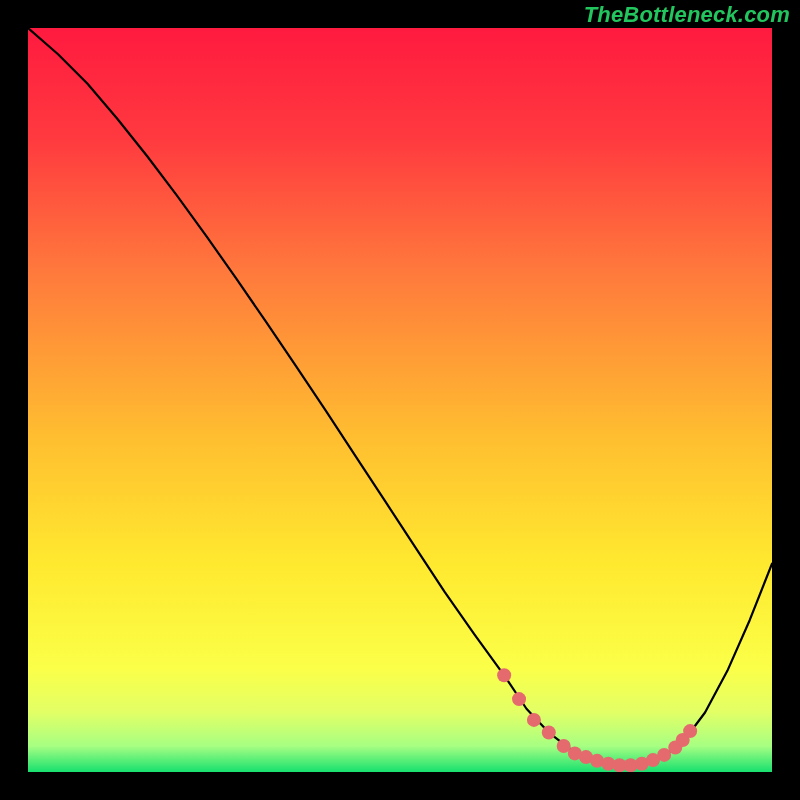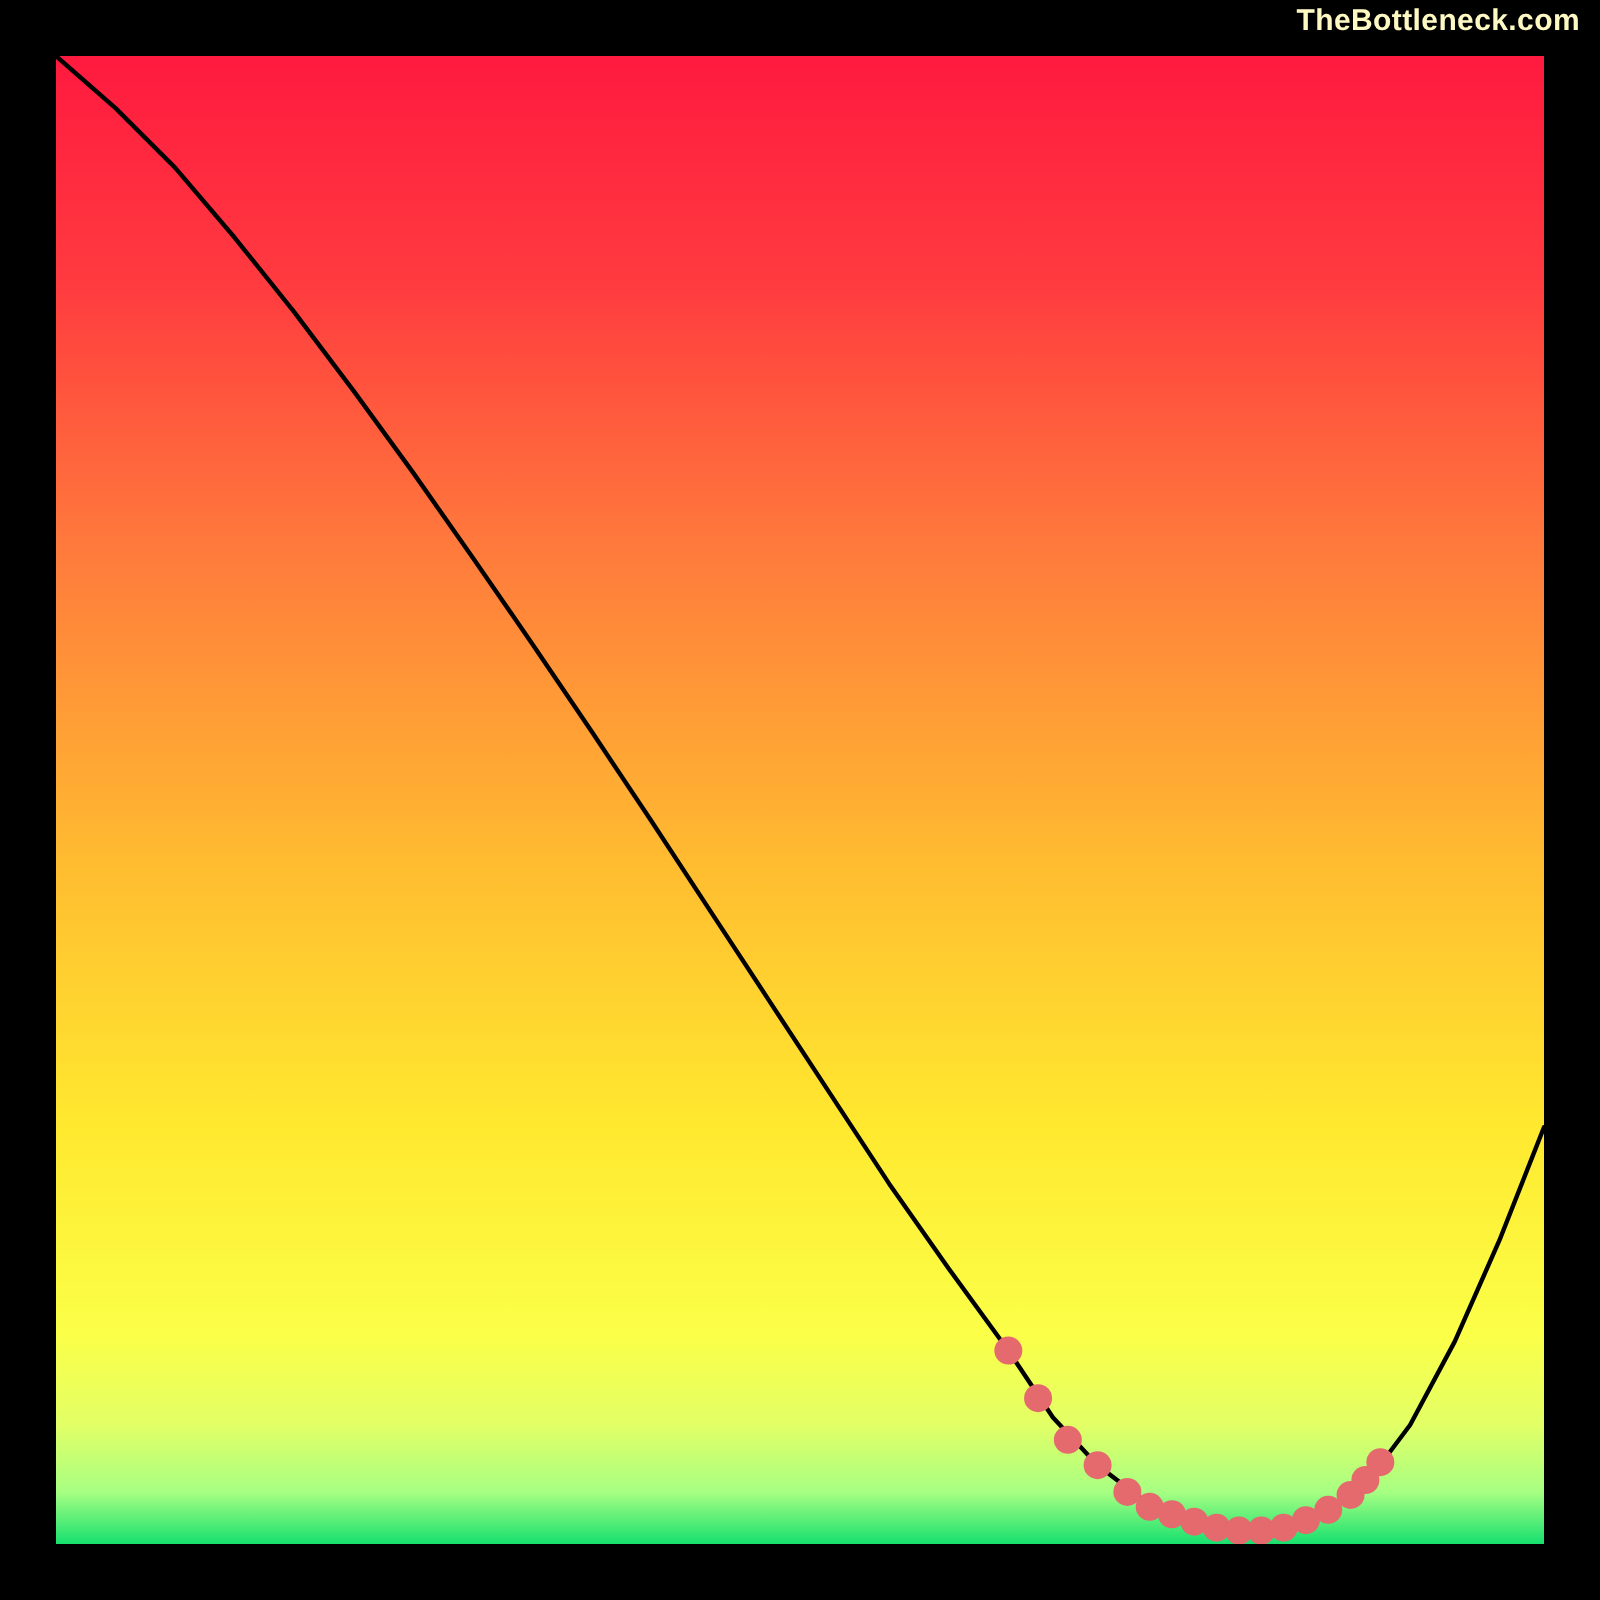--- a/index.html
+++ b/index.html
@@ -14,26 +14,27 @@
   .frame {
     position: relative;
     width: 800px;
     height: 800px;
     background: #000;
   }
   .watermark {
     position: absolute;
     top: 2px;
     right: 10px;
-    color: #fef9c3;
-    font-size: 15px;
+    color: #22c55e;
+    font-size: 22px;
     font-weight: 600;
     letter-spacing: 0.2px;
     z-index: 20;
     user-select: none;
+    font-style: italic;
   }
   .plot-wrap {
     position: absolute;
     left: 28px;
     top: 28px;
     width: 744px;
     height: 744px;
   }
   svg.plot {
     display: block;

